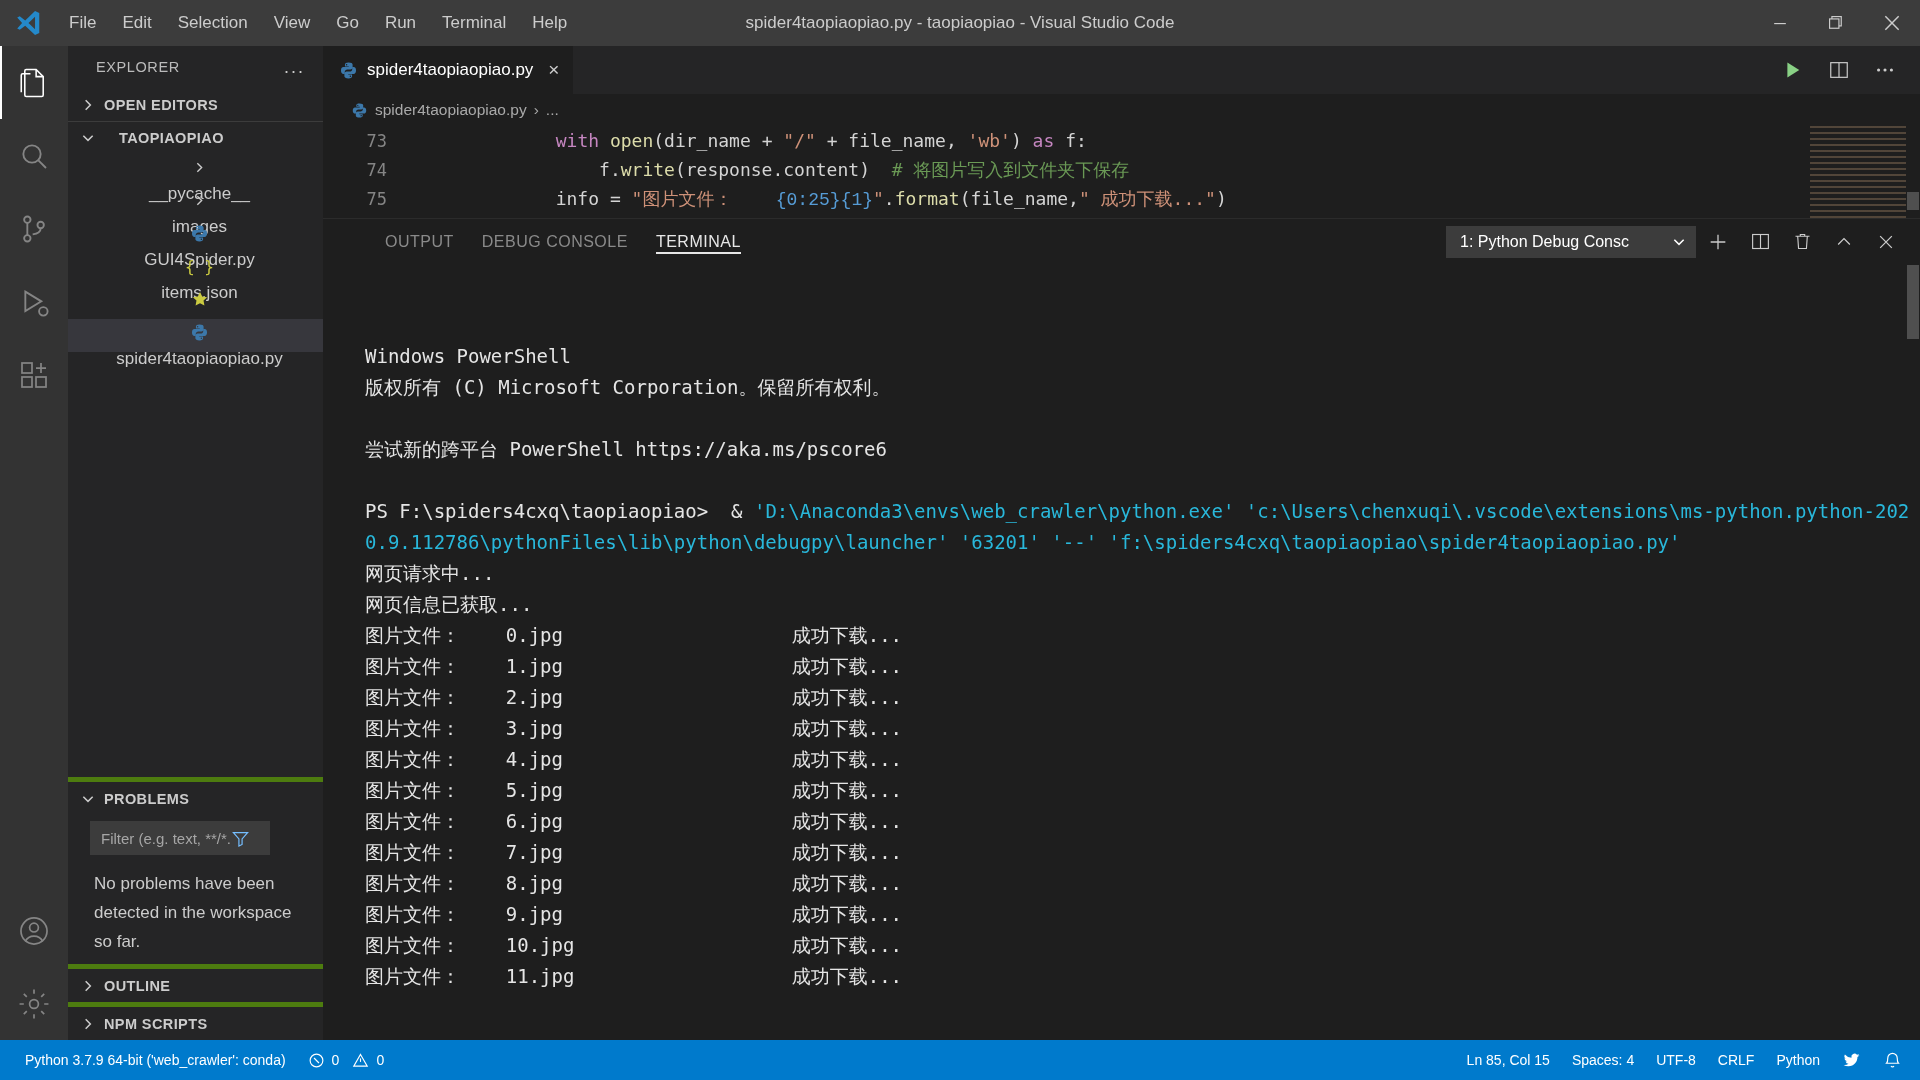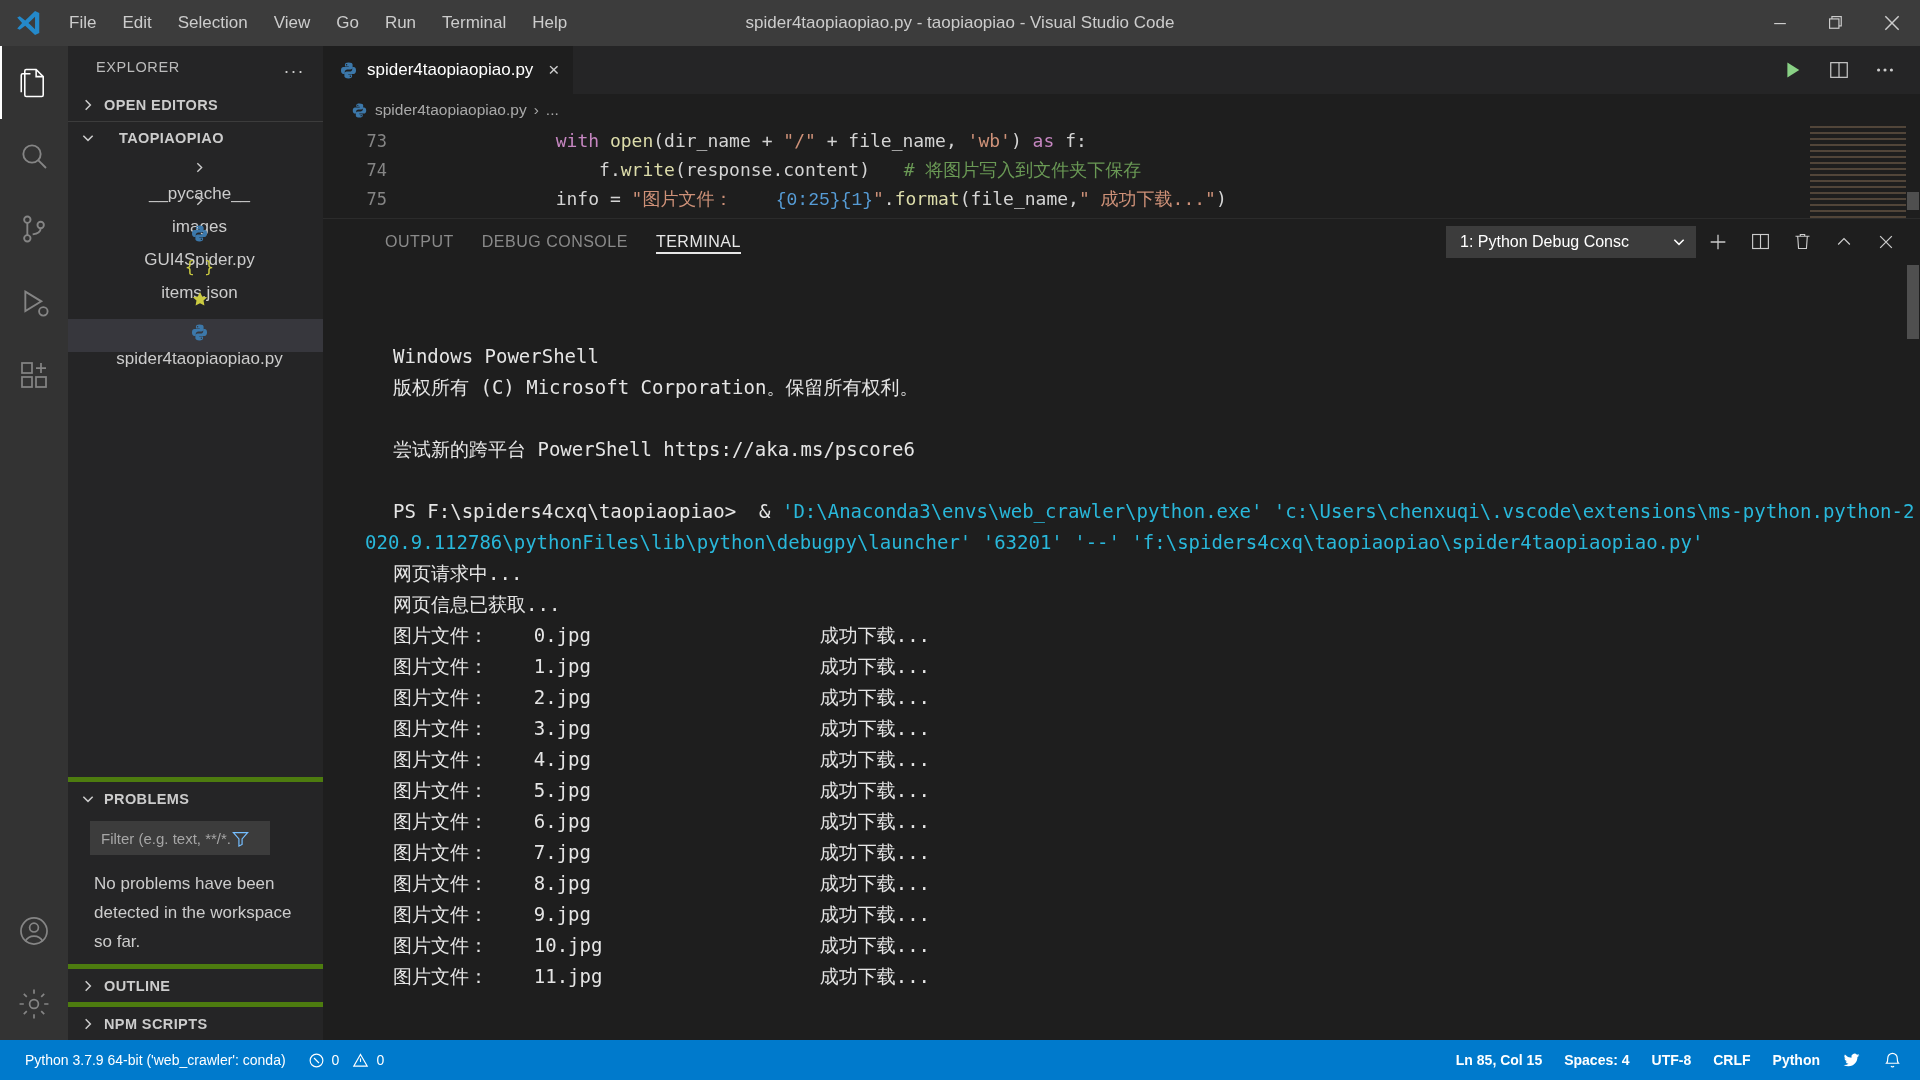--- a/index.html
+++ b/index.html
@@ -106,21 +106,21 @@
     flex:0 0 auto; height:92px; background:#1e1e1e; position:relative; overflow:hidden;
     font-family:"DejaVu Sans Mono", monospace; font-size:18px;
   }
   .codeline { display:flex; height:29px; align-items:center; white-space:pre; }
   .lnum { width:94px; flex:0 0 94px; text-align:right; padding-right:30px; color:#858585; font-size:17px; }
   .gutter2 { width:52px; flex:0 0 52px; }
   .code { color:#d4d4d4; }
   .k-kw { color:#c586c0; }
   .k-fn { color:#dcdcaa; }
   .k-str { color:#ce9178; }
-  .k-cmt { color:#6a9955;margin-left:12px; }
+  .k-cmt { color:#6a9955; }
   .k-op  { color:#d4d4d4; }
   .k-brace { color:#569cd6;font-family:Liberation Mono, monospace; }
   .minimap {
     position:absolute; right:14px; top:0; width:96px; height:100%; opacity:.55;
     background:repeating-linear-gradient(to bottom,
       rgba(200,160,120,.55) 0px, rgba(200,160,120,.55) 2px, transparent 2px, transparent 6px);
   }
   .scrollv {
     position:absolute; right:0; top:0; width:14px; height:100%; background:transparent;
   }
@@ -142,33 +142,33 @@
     height:32px; background:#3c3c3c; color:#ffffff; font-size:16px; display:flex; align-items:center;
     gap:10px; padding:0 10px 0 14px; min-width:250px; justify-content:space-between;
   }
   .pa-btn { width:40px; height:40px; display:flex; align-items:center; justify-content:center; color:#cccccc; }
 
   .term-body {
     flex:1 1 auto; overflow:hidden; padding:14px 0 0 42px;
     font-family:"DejaVu Sans Mono", monospace; font-size:19px; line-height:31px;
     color:#cccccc; white-space:pre-wrap; word-break:break-all; position:relative;
   }
-  .t-white { color:#e5e5e5;margin-left:28px; }
+  .t-white { color:#e5e5e5; }
   .t-cyan  { color:#29b8db; }
   .t-blank { height:31px; }
   .term-scroll { position:absolute; right:0; top:0; width:14px; height:100%; }
   .term-scroll i { position:absolute; right:1px; top:0px; width:12px; height:74px; background:#4f4f4f; display:block; }
 
   
   .statusbar {
     height:40px; flex:0 0 40px; background:#007acc; color:#ffffff; display:flex; align-items:center;
     font-size:14px; padding:0 0 0 14px;
   }
   .sb-item { padding:0 11px; display:flex; align-items:center; gap:7px; height:40px; white-space:nowrap;}
-  .sb-right { margin-left:auto; display:flex; align-items:center;font-weight:bold; }
+  .sb-right { margin-left:auto; display:flex; align-items:center; }
   svg { display:block; }
 </style>
 </head>
 <body>
 
 <div class="app">
 
   <div class="titlebar">
     <div class="vscode-logo">
       <svg width="30" height="30" viewBox="0 0 32 32">

